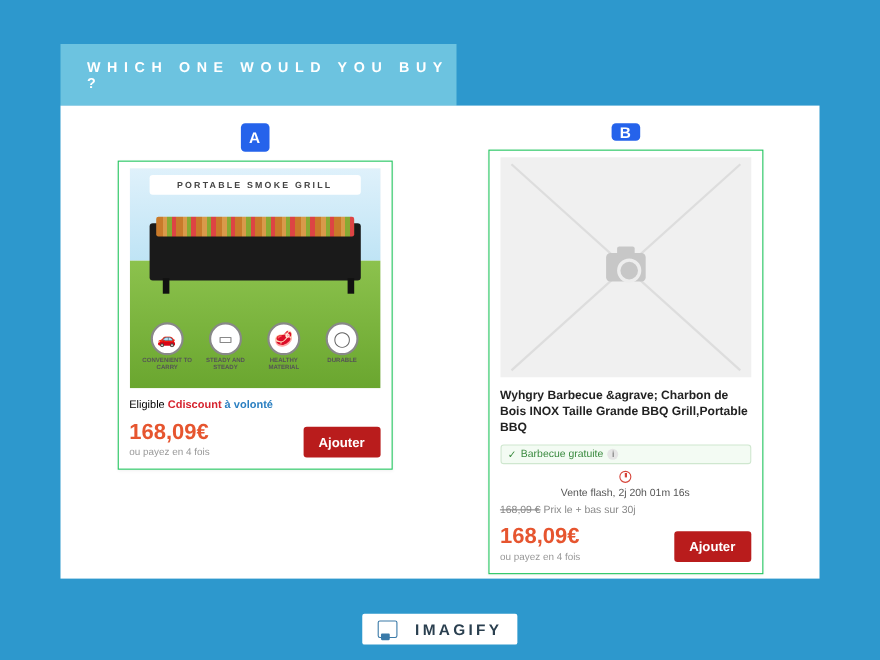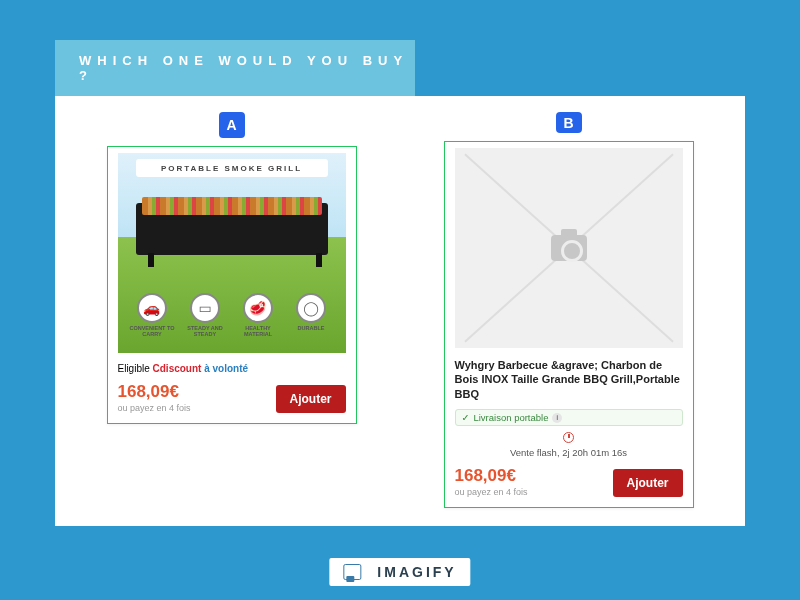--- a/index.html
+++ b/index.html
@@ -81,21 +81,21 @@
   .eligible .cd{ color:#d6232e; font-weight:700;}
   .eligible .av{ color:#2a7fc1; font-weight:600;}
   .pill { display:inline-flex; align-items:center; gap:4px; font-size:9.5px; color:#3a8a3f; border:1px solid #cfe7cf; background:#f3fbf3; padding:2px 6px; border-radius:3px; margin-top:8px;}
   .info-i{ display:inline-block; width:10px;height:10px;border-radius:50%;background:#e5e5e5;color:#888;font-size:8px;line-height:10px;text-align:center;font-weight:700;}
   .flash{ font-size:9.5px; color:#555; margin-top:6px; display:flex; align-items:center; gap:4px;flex-direction:column;}
   .clock{ width:11px;height:11px;border:1.5px solid #d6453a;border-radius:50%; position:relative;}
   .clock::after{content:'';position:absolute;top:1px;left:4px;width:1.5px;height:4px;background:#d6453a;}
   .old-price{ font-size:9.5px; color:#888; margin-top:4px;}
   .old-price .strike{ text-decoration:line-through; }
   .foot { display:flex; align-items:flex-end; justify-content:space-between; margin-top:8px;}
-  .price{ font-size:17px; font-weight:700; color:#e6552f;}
+  .price{ font-size:20px; font-weight:700; color:#e6552f;}
   .pay4{ font-size:9px; color:#999; margin-top:1px;}
   .btn{ background:#b91c1c; color:#fff; font-size:12px; font-weight:600; padding:7px 14px; border:none; border-radius:3px; cursor:pointer;}
   .logo-bar{ position:absolute; bottom:14px; left:50%; transform:translateX(-50%); background:#fff; padding:6px 14px; display:flex; align-items:center; gap:16px; border-radius:2px;}
   .logo-bar .ic{ width:18px;height:16px; position:relative;}
   .logo-bar .ic::before{content:'';position:absolute;inset:0;border:1.5px solid #3a7aa8;border-radius:2px;}
   .logo-bar .ic::after{content:'';position:absolute;left:3px;bottom:-2px;width:8px;height:6px;background:#3a7aa8;border-radius:1px;}
   .logo-bar .txt{ font-size:14px; letter-spacing:3px; font-weight:600; color:#2a3f4f;}
 </style>
 </head>
 <body>
@@ -153,26 +153,30 @@
   <div class="col">
     <div class="badge">B</div>
     <div class="card">
       <div class="ph">
         <div class="ph-cam"></div>
       </div>
       <div class="spacer"></div>
       <div class="title">Wyhgry Barbecue &amp;agrave; Charbon de Bois INOX Taille Grande BBQ Grill,Portable BBQ</div>
       <div class="pill">
         <span>✓</span>
-        <span>Livraison portable</span>
+        <span>Barbecue gratuite</span>
         <span class="info-i">i</span>
       </div>
       <div class="flash">
         <span class="clock"></span>
         <span>Vente flash, 2j 20h 01m 16s</span>
+      </div>
+      <div class="old-price">
+        <span class="strike">168,09 €</span>
+        <span>Prix le + bas sur 30j</span>
       </div>
       <div class="foot">
         <div>
           <div class="price">168,09€</div>
           <div class="pay4">ou payez en 4 fois</div>
         </div>
         <button class="btn">Ajouter</button>
       </div>
     </div>
   </div>

